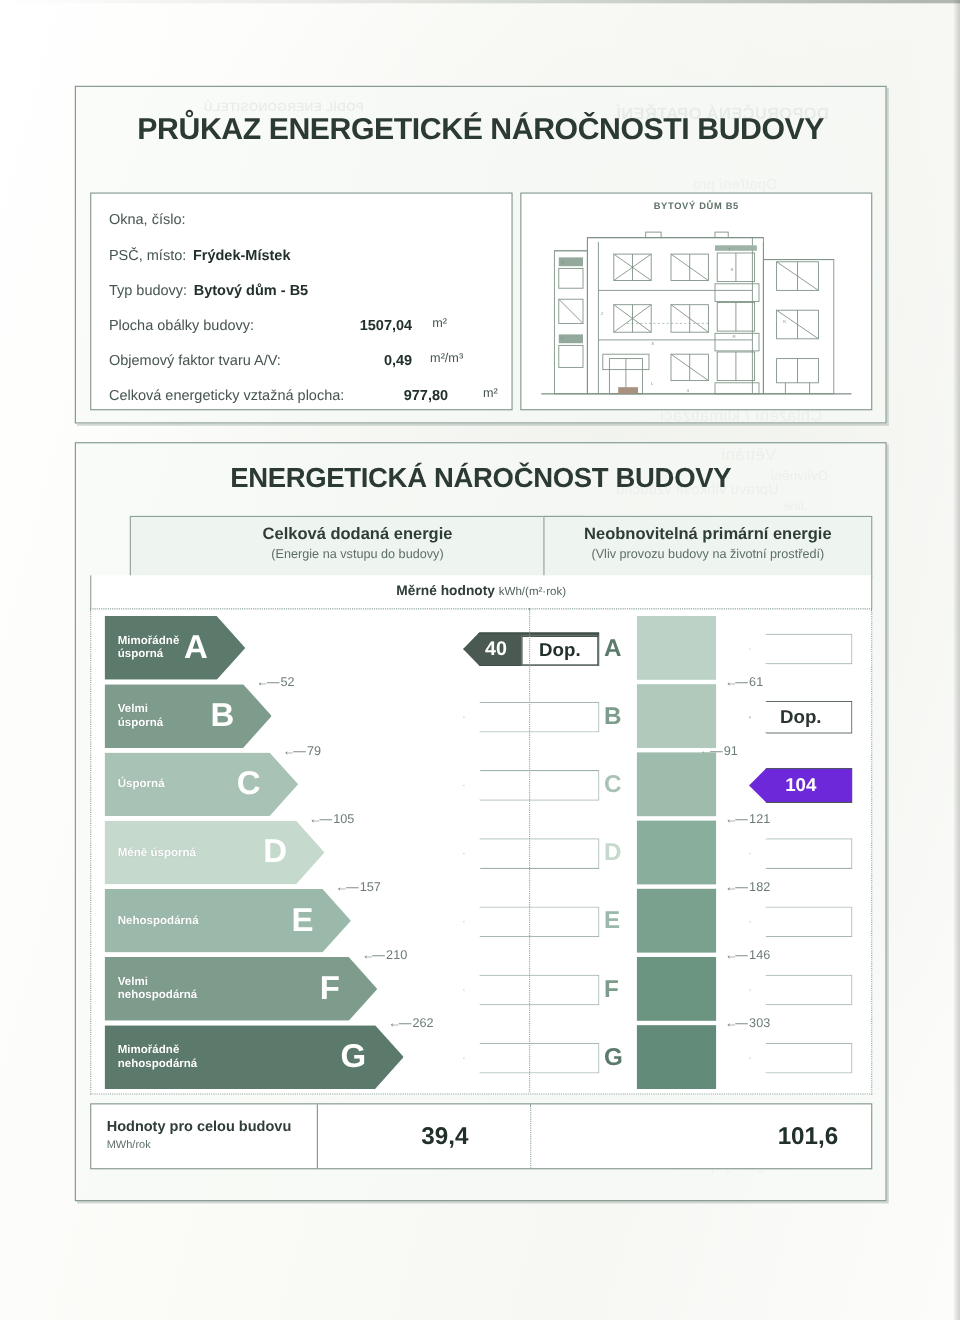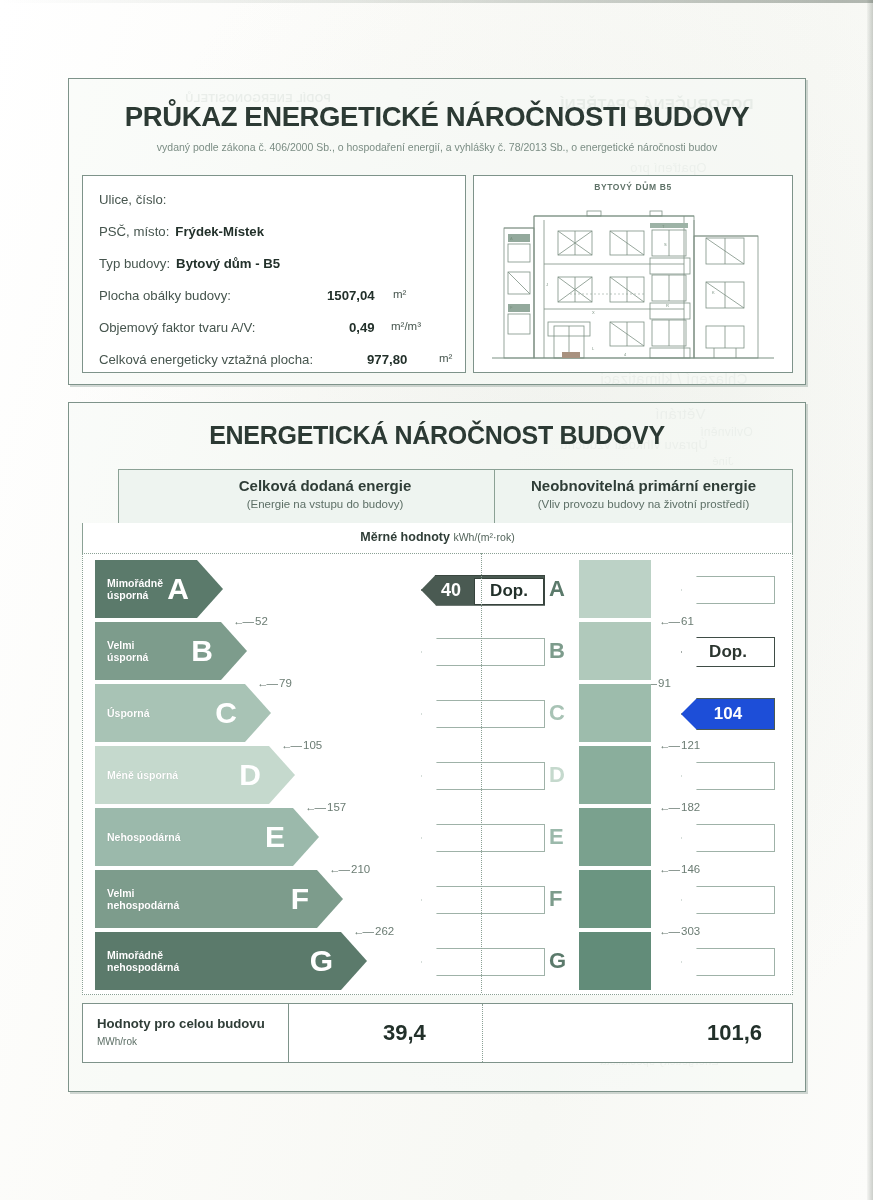--- a/index.html
+++ b/index.html
@@ -146,21 +146,21 @@
   .tick .ar{letter-spacing:-2px;margin-right:3px;}
 
   
   .oarrow{
     position:absolute;height:26px;
     border:1.3px solid #9fb2a8;
     background:#fff;
     clip-path:polygon(16px 0, 100% 0, 100% 100%, 16px 100%, 0 50%);
   }
   .oarrow.dark{
-    border-color:#4a5a52;background:#1d4ed8;
+    border-color:#4a5a52;background:#6d28d9;
   }
   .oarrow.strong{
     border:1.7px solid #3f4d46;background:#fff;
   }
   .oarrow-txt{
     position:absolute;left:0;right:0;top:50%;transform:translateY(-50%);
     text-align:center;font-size:17px;font-weight:bold;color:#fff;
   }
   .oarrow-txt.dk{color:#2b352f;}
 
@@ -228,25 +228,24 @@
     <div class="ghost light" style="left: 590px; top: 472px; font-size: 13px;">Přípravu teplé vody</div>
     <div class="ghost light" style="left: 700px; top: 425px; font-size: 12px;">Ovlivnění</div>
     <div class="ghost light" style="left: 712px; top: 455px; font-size: 11px;">Jiné</div>
     <div class="ghost light" style="left: 640px; top: 585px; font-size: 11px;">Stanovena</div>
     <div class="ghost light" style="left: 600px; top: 1055px; font-size: 11px;">Energetický specialista</div>
   </div>
 
 <div class="panel" id="panel-head">
 
   <div class="doc-title">PRŮKAZ ENERGETICKÉ NÁROČNOSTI BUDOVY</div>
-  <div class="doc-sub">vydaný podle zákona č. 406/2000 Sb., o hospodaření energií, a vyhlášky č. 78/2013 Sb., o energetické náročnosti budov</div>
 
   <div class="info-box">
     <div id="info-rows">
-        <div class="info-row" style="top: 16px;"><span>Ulice, číslo:</span></div>
+        <div class="info-row" style="top: 16px;"><span>Okna, číslo:</span></div>
         <div class="info-row" style="top: 48px;"><span>PSČ, místo:</span><b style="margin-left: 6px;">Frýdek-Místek</b></div>
         <div class="info-row" style="top: 80px;"><span>Typ budovy:</span><b style="margin-left: 6px;">Bytový dům - B5</b></div>
         <div class="info-row" style="top: 112px;"><span>Plocha obálky budovy:</span><b style="position: absolute; left: 228px;">1507,04</b><span class="u" style="position: absolute; left: 294px;">m²</span></div>
         <div class="info-row" style="top: 144px;"><span>Objemový faktor tvaru A/V:</span><b style="position: absolute; left: 250px;">0,49</b><span class="u" style="position: absolute; left: 292px;">m²/m³</span></div>
         <div class="info-row" style="top: 176px;"><span>Celková energeticky vztažná plocha:</span><b style="position: absolute; left: 268px;">977,80</b><span class="u" style="position: absolute; left: 340px;">m²</span></div>
       </div>
   </div>
 
   <div class="thumb-box">
     <div class="thumb-cap">BYTOVÝ DŮM B5</div>

